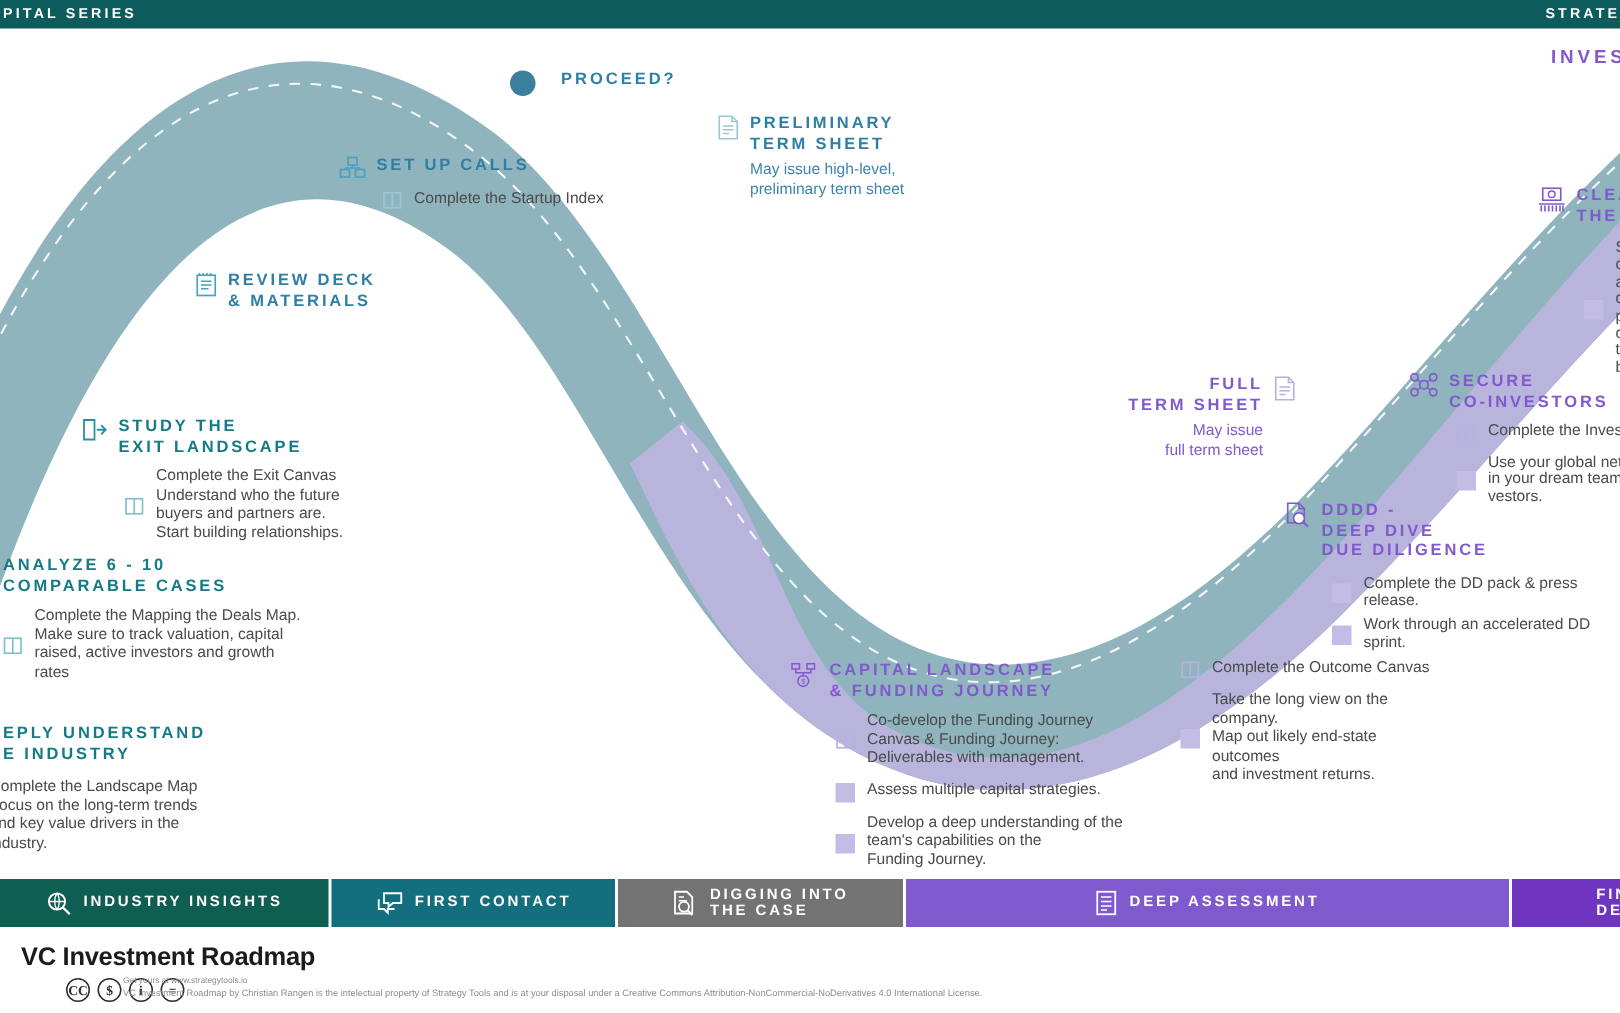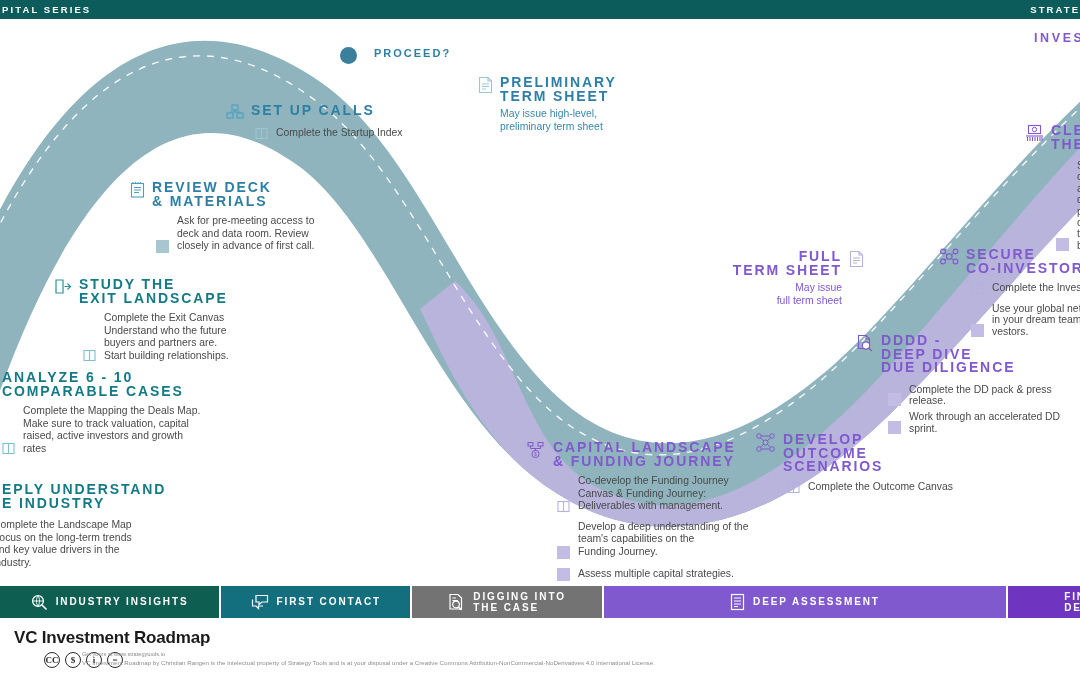--- a/index.html
+++ b/index.html
@@ -27,33 +27,33 @@
     color: #ffffff; font-size: 9.5px; font-weight: bold; letter-spacing: 2.1px;
     margin-right: -26px; white-space: nowrap;
   }
 
   
   .wave { position: absolute; left: 0; top: 19px; width: 1080px; height: 566px; }
 
   
   .block { position: absolute; padding-left: 12px; }
   .hd {
-    font-size: 14px; font-weight: bold; letter-spacing: 1.9px; line-height: 13.5px;
+    font-size: 11px; font-weight: bold; letter-spacing: 1.9px; line-height: 13.5px;
     text-transform: uppercase; white-space: pre-line;
   }
   .hd.teal   { color: #157a86; }
   .hd.blue   { color: #2f7fa5; }
   .hd.purple { color: #8159ce; }
 
   .hrow { display: flex; align-items: flex-start; gap: 7px; }
   .hrow.rev { flex-direction: row-reverse; justify-content: flex-end; margin-top: 39px; }
 
   .items { margin-top: 7px; }
   .item {
-    display: flex; align-items: flex-end; gap: 8px; margin-bottom: 8px;
+    display: flex; align-items: center; gap: 8px; margin-bottom: 8px;
   }
   .item .txt {
     font-size: 10.4px; line-height: 12.6px; color: #4a4a4a; white-space: pre-line;
   }
   .item.tight { margin-bottom: 5px; }
   .item.tight .txt { line-height: 11.4px; }
 
   .sq { width: 13px; height: 13px; flex: 0 0 13px; margin-top: 1px; }
   .sq.teal { background: #a8c6cf; }
   .sq.purple { background: #c3bde6; }
@@ -155,28 +155,20 @@
   <div class="block" style="left:118px; top:181px; width:215px;">
     <div class="hrow">
       <svg class="ico" width="15" height="17" viewBox="0 0 15 17">
         <rect x="1.5" y="2.5" width="12" height="13.5" fill="none" stroke="#4a9fc0" stroke-width="1.1"></rect>
         <path d="M3 1 L3 3 M5.5 1 L5.5 3 M8 1 L8 3 M10.5 1 L10.5 3" stroke="#4a9fc0" stroke-width="1.1"></path>
         <path d="M4 6.5 L11 6.5 M4 9 L11 9 M4 11.5 L9 11.5" stroke="#4a9fc0" stroke-width="1"></path>
       </svg>
       <div class="hd blue">REVIEW DECK
 &amp; MATERIALS</div>
     </div>
-    <div class="items" style="margin-left:26px;">
-      <div class="item">
-        <span class="sq teal"></span>
-        <div class="txt">Ask for pre-meeting access to
-deck and data room. Review
-closely in advance of first call.</div>
-      </div>
-    </div>
   </div>
 
   <div class="block" style="left:466px; top:76px; width:180px;">
     <div class="hrow">
       <svg class="ico" width="15" height="18" viewBox="0 0 15 18">
         <path d="M1.5 1.5 L10 1.5 L13.5 5 L13.5 16.5 L1.5 16.5 Z" fill="none" stroke="#9cc6d6" stroke-width="1.1"></path>
         <path d="M10 1.5 L10 5 L13.5 5" fill="none" stroke="#9cc6d6" stroke-width="1.1"></path>
         <path d="M4 8 L11 8 M4 10.5 L11 10.5 M4 13 L8 13" stroke="#9cc6d6" stroke-width="1"></path>
       </svg>
       <div class="hd blue">PRELIMINARY
@@ -256,52 +248,45 @@
         <svg class="ico" width="13" height="13" viewBox="0 0 13 13">
           <rect x="1" y="1.5" width="11" height="10" fill="none" stroke="#b8b0e0" stroke-width="1.1"></rect>
           <path d="M6.5 1.5 L6.5 11.5" stroke="#b8b0e0" stroke-width="1.1"></path>
         </svg>
         <div class="txt">Co-develop the Funding Journey
 Canvas &amp; Funding Journey:
 Deliverables with management.</div>
       </div>
       <div class="item">
         <span class="sq purple"></span>
+        <div class="txt">Assess multiple capital strategies.</div>
+      </div>
+      <div class="item">
+        <span class="sq purple"></span>
         <div class="txt">Develop a deep understanding of the
 team's capabilities on the
 Funding Journey.</div>
       </div>
-      <div class="item">
-        <span class="sq purple"></span>
-        <div class="txt">Assess multiple capital strategies.</div>
-      </div>
     </div>
   </div>
 
   <div class="block" style="left:744px; top:433px; width:215px;">
-    <div class="hrow">
-      <svg class="ico" width="20" height="20" viewBox="0 0 20 20">
-        <circle cx="3" cy="3" r="2.3" fill="none" stroke="#8159ce" stroke-width="1"></circle>
-        <circle cx="16" cy="3" r="2.3" fill="none" stroke="#8159ce" stroke-width="1"></circle>
-        <circle cx="9.5" cy="9.5" r="2.6" fill="none" stroke="#8159ce" stroke-width="1"></circle>
-        <circle cx="3" cy="16" r="2.3" fill="none" stroke="#8159ce" stroke-width="1"></circle>
-        <circle cx="16" cy="16" r="2.3" fill="none" stroke="#8159ce" stroke-width="1"></circle>
-        <path d="M5.3 3 L13.7 3 M5 16 L13.7 16 M4.4 4.6 L7.8 8 M14.6 4.6 L11.2 8 M4.4 14.4 L7.8 11 M14.6 14.4 L11.2 11" stroke="#8159ce" stroke-width="1" fill="none"></path>
-      </svg>
-      <div class="hd purple">DEVELOP
-OUTCOME
-SCENARIOS</div>
-    </div>
     <div class="items" style="margin-left:31px;">
       <div class="item">
         <svg class="ico" width="13" height="13" viewBox="0 0 13 13">
           <rect x="1" y="1.5" width="11" height="10" fill="none" stroke="#b8b0e0" stroke-width="1.1"></rect>
           <path d="M6.5 1.5 L6.5 11.5" stroke="#b8b0e0" stroke-width="1.1"></path>
         </svg>
         <div class="txt">Complete the Outcome Canvas</div>
+      </div>
+      <div class="item">
+        <span class="sq purple"></span>
+        <div class="txt">Take the long view on the company.
+Map out likely end-state outcomes
+and investment returns.</div>
       </div>
     </div>
   </div>
 
   <div class="block" style="left:720px; top:211px; width:144px; text-align:right;">
     <div class="hrow rev" style="justify-content:flex-start;">
       <svg class="ico" width="15" height="18" viewBox="0 0 15 18">
         <path d="M1.5 1.5 L10 1.5 L13.5 5 L13.5 16.5 L1.5 16.5 Z" fill="none" stroke="#b8b0e0" stroke-width="1.1"></path>
         <path d="M10 1.5 L10 5 L13.5 5" fill="none" stroke="#b8b0e0" stroke-width="1.1"></path>
         <path d="M4 8 L11 8 M4 10.5 L11 10.5 M4 13 L8 13" stroke="#b8b0e0" stroke-width="1"></path>

